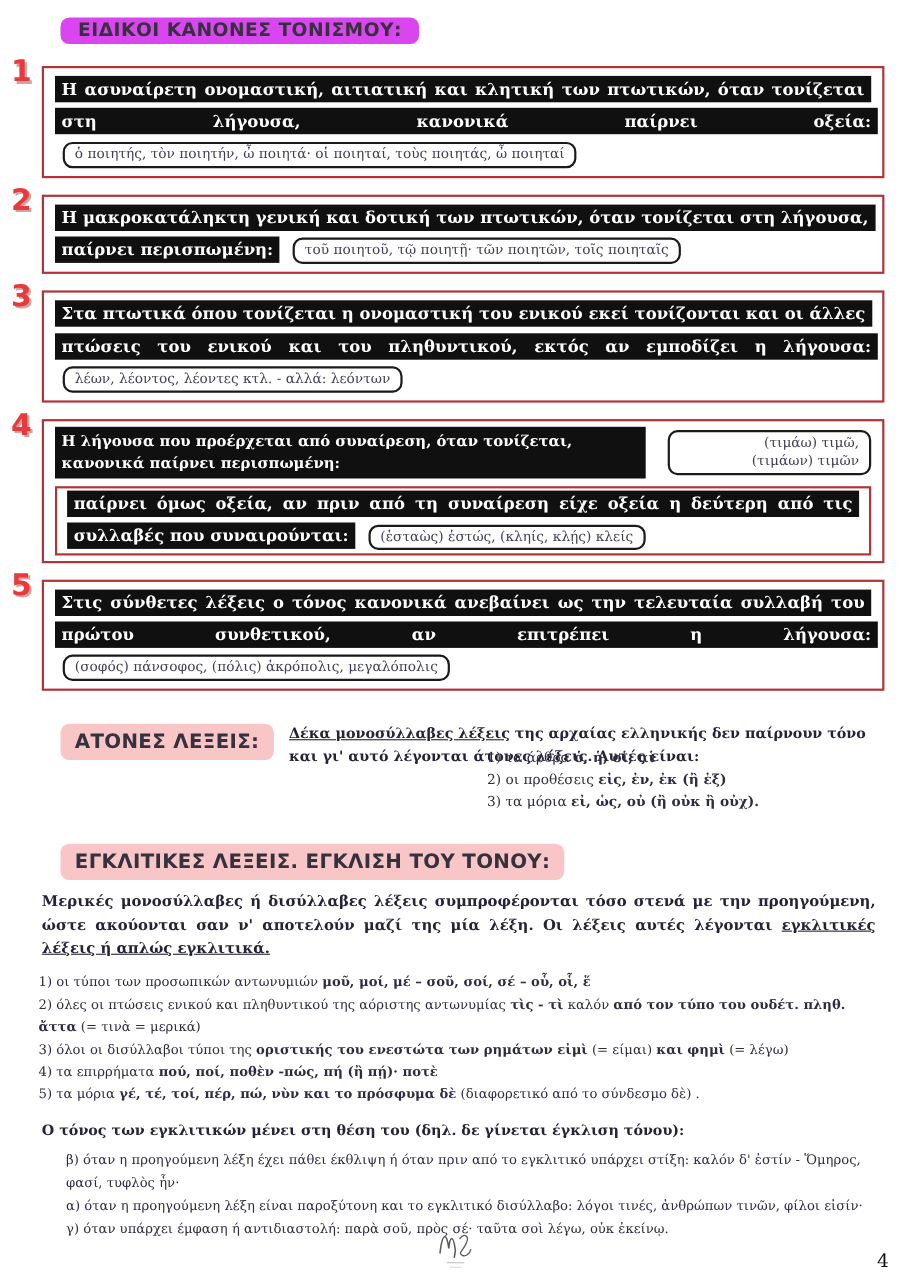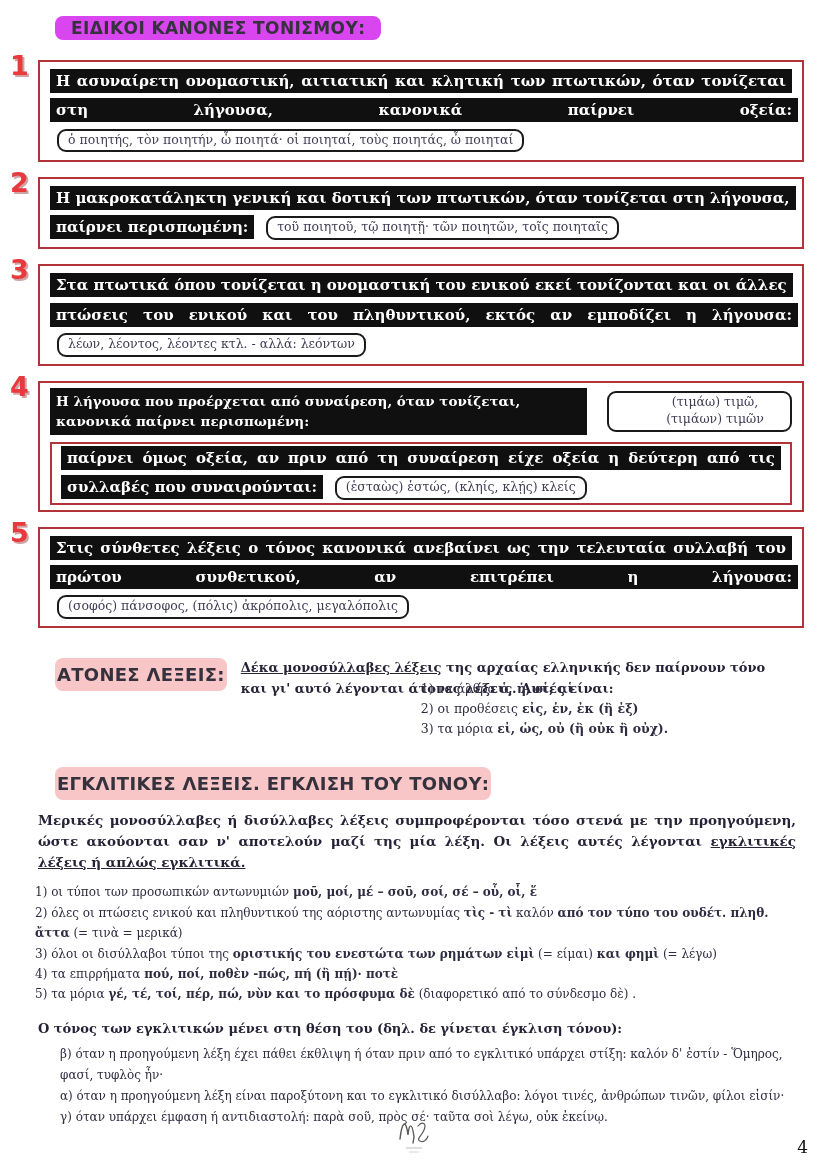--- a/index.html
+++ b/index.html
@@ -25,26 +25,26 @@
     background:#101010; color:#ffffff; font-weight:bold; padding:3px 6px;
     -webkit-box-decoration-break:clone; box-decoration-break:clone;
   }
   .ex {
     display:inline-block; border:2px solid #1a1a1a; border-radius:9px;
     padding:1px 9px 2px; font-size:12.5px; line-height:1.35; color:#403e55;
     background:#fff; white-space:nowrap; vertical-align:middle; margin-left:7px;
   }
   .r4-top { display:flex; align-items:center; gap:20px; margin-bottom:7px; }
   .r4-top .hl { font-size:13.5px; line-height:1.45; padding:4px 6px; }
-  .ex-multi { white-space:normal; text-align:center; width:132px; flex:0 0 auto; margin-left:0;padding-left:40px; }
+  .ex-multi { white-space:normal; text-align:right; width:132px; flex:0 0 auto; margin-left:0;padding-left:40px; }
   .r4-inner { border:2px solid #b23438; padding:0 9px; }
 
   .atones { display:flex; gap:14px; margin:30px 0 0 55px; }
   .pink-chip {
-    background:#f9c6c8; border-radius:8px; padding:6px 2px;
+    background:#f9c6c8; border-radius:8px; padding:6px 13px;
     font-family:"DejaVu Sans", sans-serif; font-weight:bold; font-size:18px;
     color:#35323e; align-self:flex-start; white-space:nowrap; letter-spacing:.3px;
   }
   .atones-right { width:552px; }
   .atones-intro { font-weight:bold; font-size:13px; line-height:1.55; color:#262337; }
   .atones-items { margin:-20px 0 0 180px; font-size:12.5px; line-height:1.6; color:#2e2c41; }
 
   .enclitics-head { margin:34px 0 0 55px; }
   .enclitics-intro {
     margin:16px 0 0 38px; width:758px; text-align:justify; font-weight:bold;

